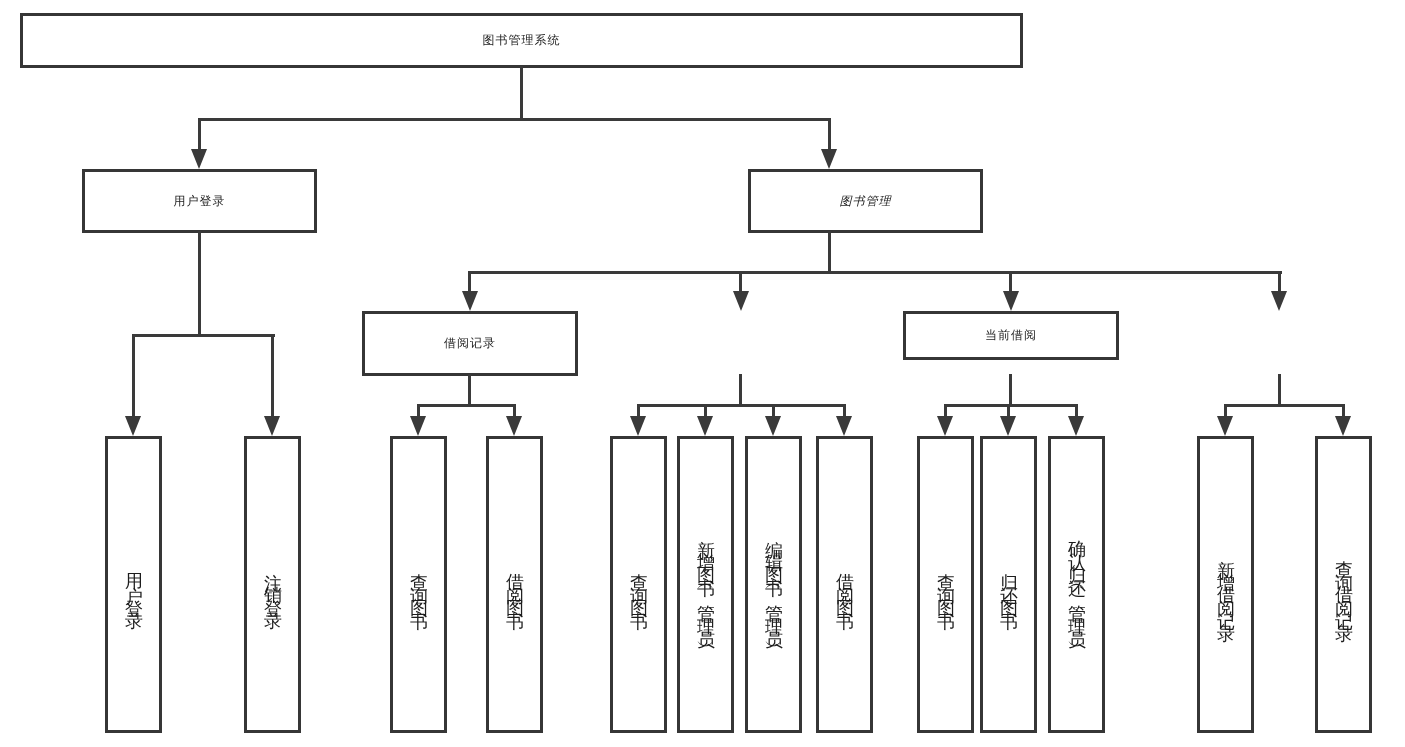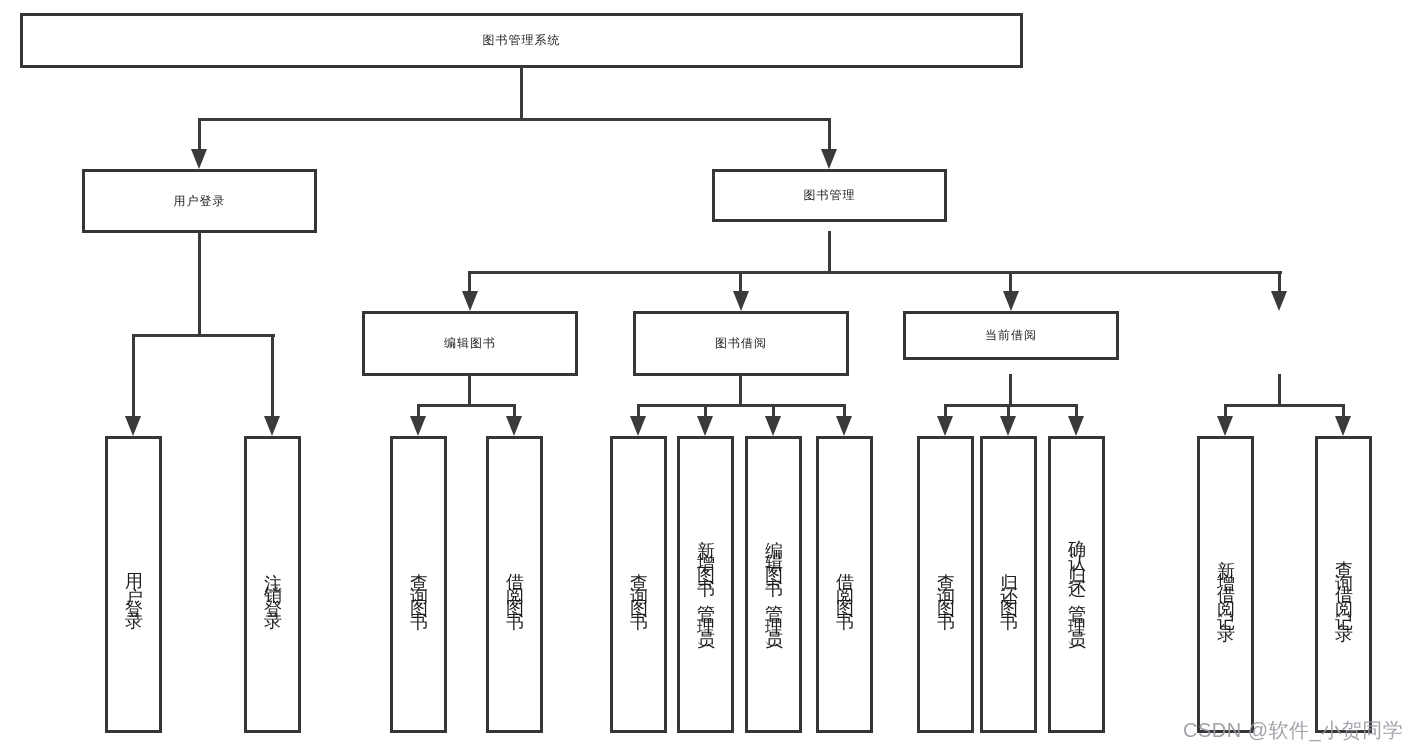--- a/index.html
+++ b/index.html
@@ -29,21 +29,21 @@
   .vbox{
     writing-mode:vertical-rl;
     text-orientation:mixed;
     text-align:center;
     font-size:18px;
     letter-spacing:13px;
     line-height:51px;
   }
   .n-root{left:20px;top:13px;width:1003px;height:55px;}
   .n-user-login{left:82px;top:169px;width:235px;height:64px;}
-  .n-book-mgmt{left:712px;top:169px;width:235px;height:53px;}
+  .n-book-mgmt{left:748px;top:169px;width:235px;height:64px;font-style:italic;}
   .n-new-book{left:362px;top:311px;width:216px;height:65px;}
   .n-book-borrow{left:633px;top:311px;width:216px;height:65px;}
   .n-current{left:903px;top:311px;width:216px;height:49px;}
   .n-record{left:1172px;top:311px;width:216px;height:65px;}
   .leaf{top:436px;width:57px;height:297px;}
   .l1{left:105px}.l2{left:244px}.l3{left:390px}.l4{left:486px}
   .l5{left:610px}.l6{left:677px}.l7{left:745px}.l8{left:816px}
   .l9{left:917px}.l10{left:980px}.l11{left:1048px}
   .l12{left:1197px}.l13{left:1315px}
   
@@ -129,22 +129,21 @@
 </head>
 <body>
 
 <div class="canvas">
 
   <div class="box hbox n-root">图书管理系统</div>
 
   <div class="box hbox n-user-login">用户登录</div>
   <div class="box hbox n-book-mgmt">图书管理</div>
 
-  <div class="box hbox n-new-book">编辑图书</div>
-  <div class="box hbox n-book-borrow">图书借阅</div>
+  <div class="box hbox n-new-book">借阅记录</div>
   <div class="box hbox n-current">当前借阅</div>
 
   <div class="box vbox leaf l1">用户登录</div>
   <div class="box vbox leaf l2">注销登录</div>
 
   <div class="box vbox leaf l3">查询图书</div>
   <div class="box vbox leaf l4">借阅图书</div>
 
   <div class="box vbox leaf l5">查询图书</div>
   <div class="box vbox leaf l6">新增图书（管理员）</div>
@@ -224,15 +223,14 @@
 
   <div>
     <div class="vline g1"></div>
     <div class="hline g2"></div>
     <div class="vline g3"></div>
     <div class="arr g4"></div>
     <div class="vline g5"></div>
     <div class="arr g6"></div>
   </div>
 
-  <div class="watermark">CSDN @软件_小贺同学</div>
 
 </div>
 
 </body></html>

